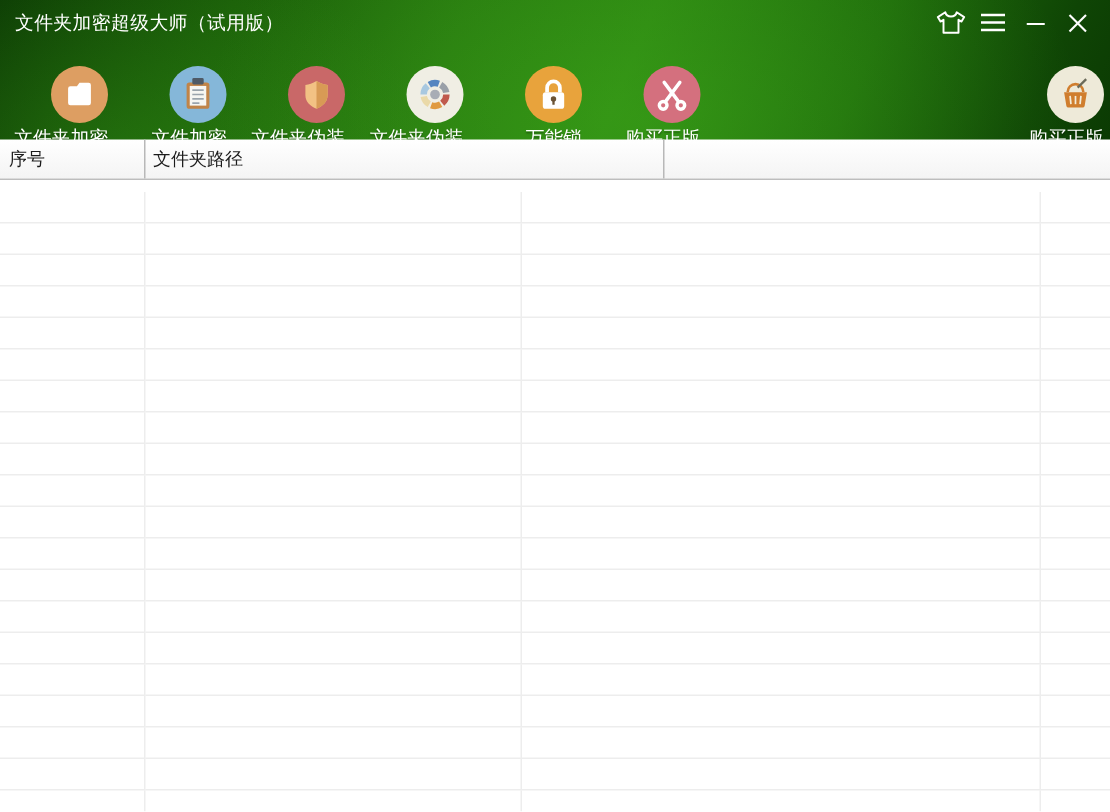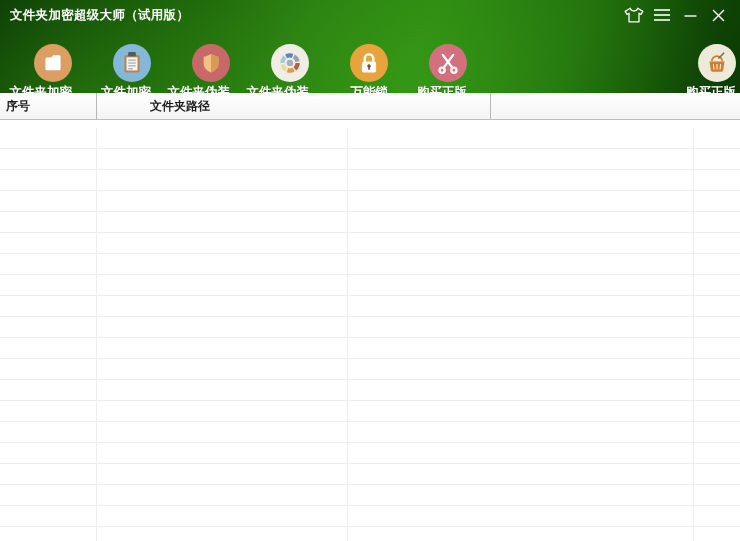--- a/index.html
+++ b/index.html
@@ -1,17 +1,17 @@
 <!DOCTYPE html>
 <html><head>
 <meta charset="utf-8">
 <style>
   html,body{margin:0;padding:0;}
   body{font-family:"Liberation Sans","DejaVu Sans",sans-serif;}
-  #window{position:relative;width:740px;height:541px;overflow:hidden;background:#fff;font-weight:bold;}
+  #window{position:relative;width:740px;height:541px;overflow:hidden;background:#fff;}
 
   
   #chrome{
     position:absolute;left:0;top:0;width:740px;height:101px;
     background:
       radial-gradient(ellipse 420px 260px at 58% 80%, rgba(70,185,30,.40), rgba(0,0,0,0) 70%),
       radial-gradient(ellipse 300px 200px at 10% 100%, rgba(60,165,25,.30), rgba(0,0,0,0) 70%),
       linear-gradient(113deg,#0c3a04 0%,#1b5f09 20%,#27780f 40%,#2b8311 56%,#1e6a0b 76%,#0f4505 92%,#0b3a03 100%);
   }
   #chrome::after{
@@ -34,21 +34,21 @@
   .tbtn .circle svg{display:block;width:38px;height:38px;}
   .tbtn .lbl{margin-top:2px;color:#fff;font-size:12.5px;white-space:nowrap;text-shadow:0 1px 1px rgba(0,0,0,.35);}
 
   
   #thead{position:absolute;left:0;top:93px;width:740px;height:27px;display:flex;
     background:linear-gradient(#ffffff,#f4f4f4);border-bottom:1px solid #bdbdbd;box-sizing:border-box;}
   .hcell{position:relative;box-sizing:border-box;height:100%;display:flex;align-items:center;
     font-size:12px;color:#1b1b1b;padding-left:6px;border-right:1px solid #b8b8b8;white-space:nowrap;overflow:hidden;}
   .hc0{width:97px;}
   .hc1{width:251px;}
-  .hc2{width:346px;padding-left:5px;margin-left:48px;}
+  .hc2{width:346px;padding-left:5px;}
   .hc3{flex:1;border-right:none;}
   #type-dropdown{position:absolute;right:2px;top:3px;width:21px;height:20px;background:#fff;
     border:1px solid #8a8a8a;box-sizing:border-box;display:flex;align-items:center;justify-content:center;cursor:pointer;}
   #type-dropdown .tri{width:0;height:0;border-left:5px solid transparent;border-right:5px solid transparent;border-top:6px solid #1e1e1e;}
 
   
   #tbody{position:absolute;left:0;top:128px;width:740px;height:413px;background:#fff;overflow:hidden;}
   .trow{display:flex;height:21px;box-sizing:border-box;}
   .tcell{box-sizing:border-box;height:100%;border-right:1px solid #ededed;border-bottom:1px solid #ededed;}
   .c0{width:97px;}

